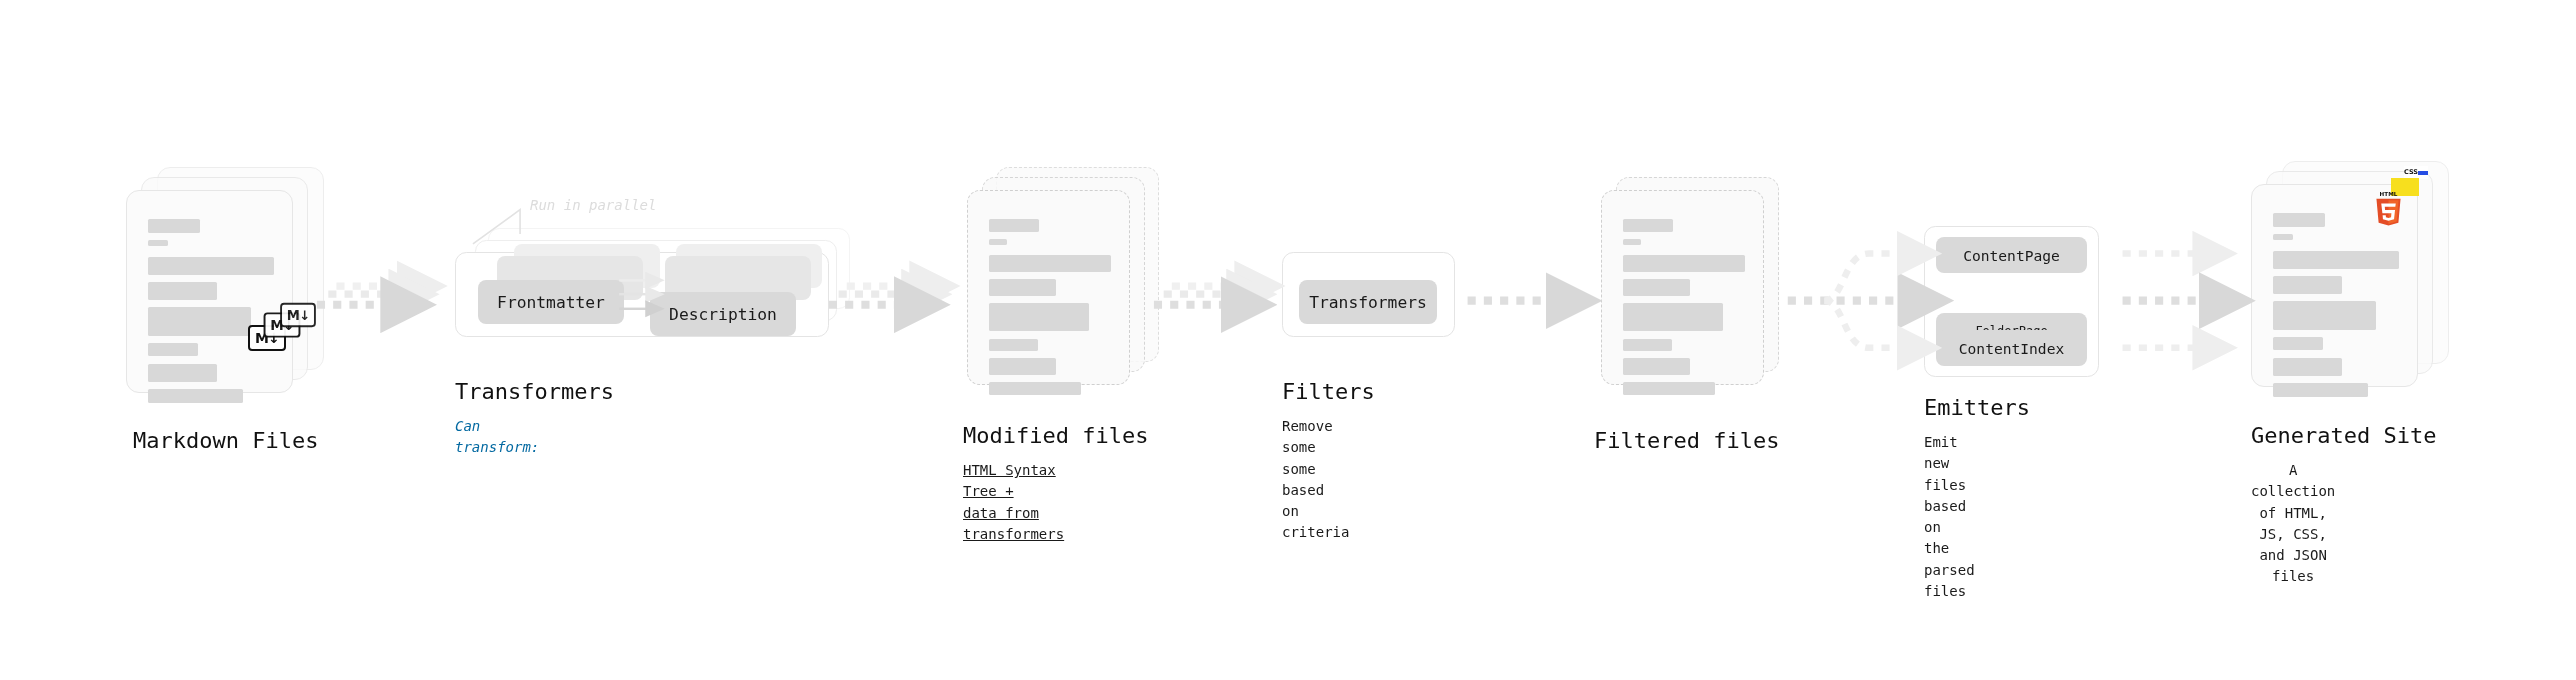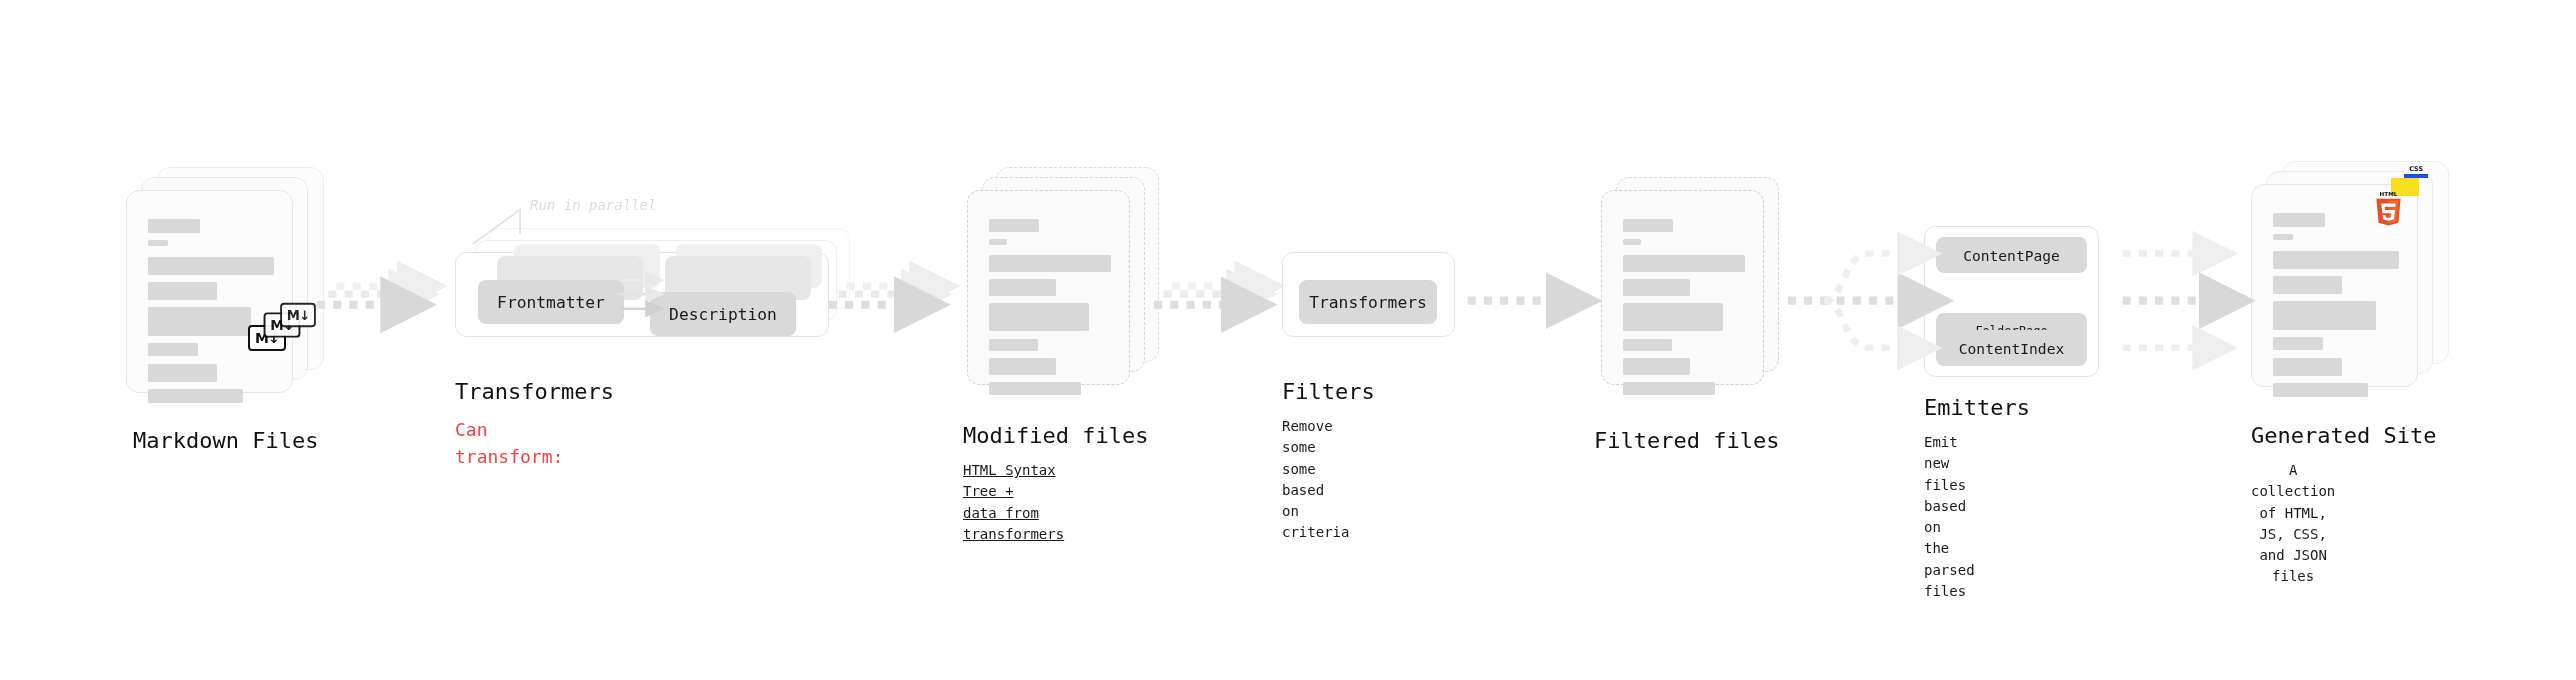--- a/index.html
+++ b/index.html
@@ -78,21 +78,21 @@
     color: #111;
     font-family: "DejaVu Sans", "Liberation Sans", sans-serif;
   }
   .css-badge {
     width: 24.4px;
     height: 13px;
     background: #fff;
     font-size: 6.5px;
     font-weight: bold;
     color: #111;
-    flex-direction: column;
+    flex-direction: row;
     line-height: 1;
     font-family: "DejaVu Sans", "Liberation Sans", sans-serif;
   }
   .css-badge .bar-under {
     width: 24.4px;
     height: 4.1px;
     background: #264de4;
     margin-top: 1.6px;
   }
   .js-badge {
@@ -142,23 +142,24 @@
   }
   .subtitle {
     position: absolute;
     font-size: 14px;
     line-height: 1.52;
     color: #1a1a1a;
     white-space: pre-line;
   }
   .bullet-list {
     position: absolute;
-    font-size: 18px;
+    font-size: 14px;
     line-height: 1.52;
-    color: #ef4444;
+    color: #0369a1;
+    font-style: italic;
   }
   .bullet-list .lead { margin: 0 0 0 0; }
   .bullet-list ul {
     margin: 0;
     padding: 0 0 0 14.6px;
     list-style: none;
   }
   .bullet-list li::before {
     content: "\2022";
     display: inline-block;

